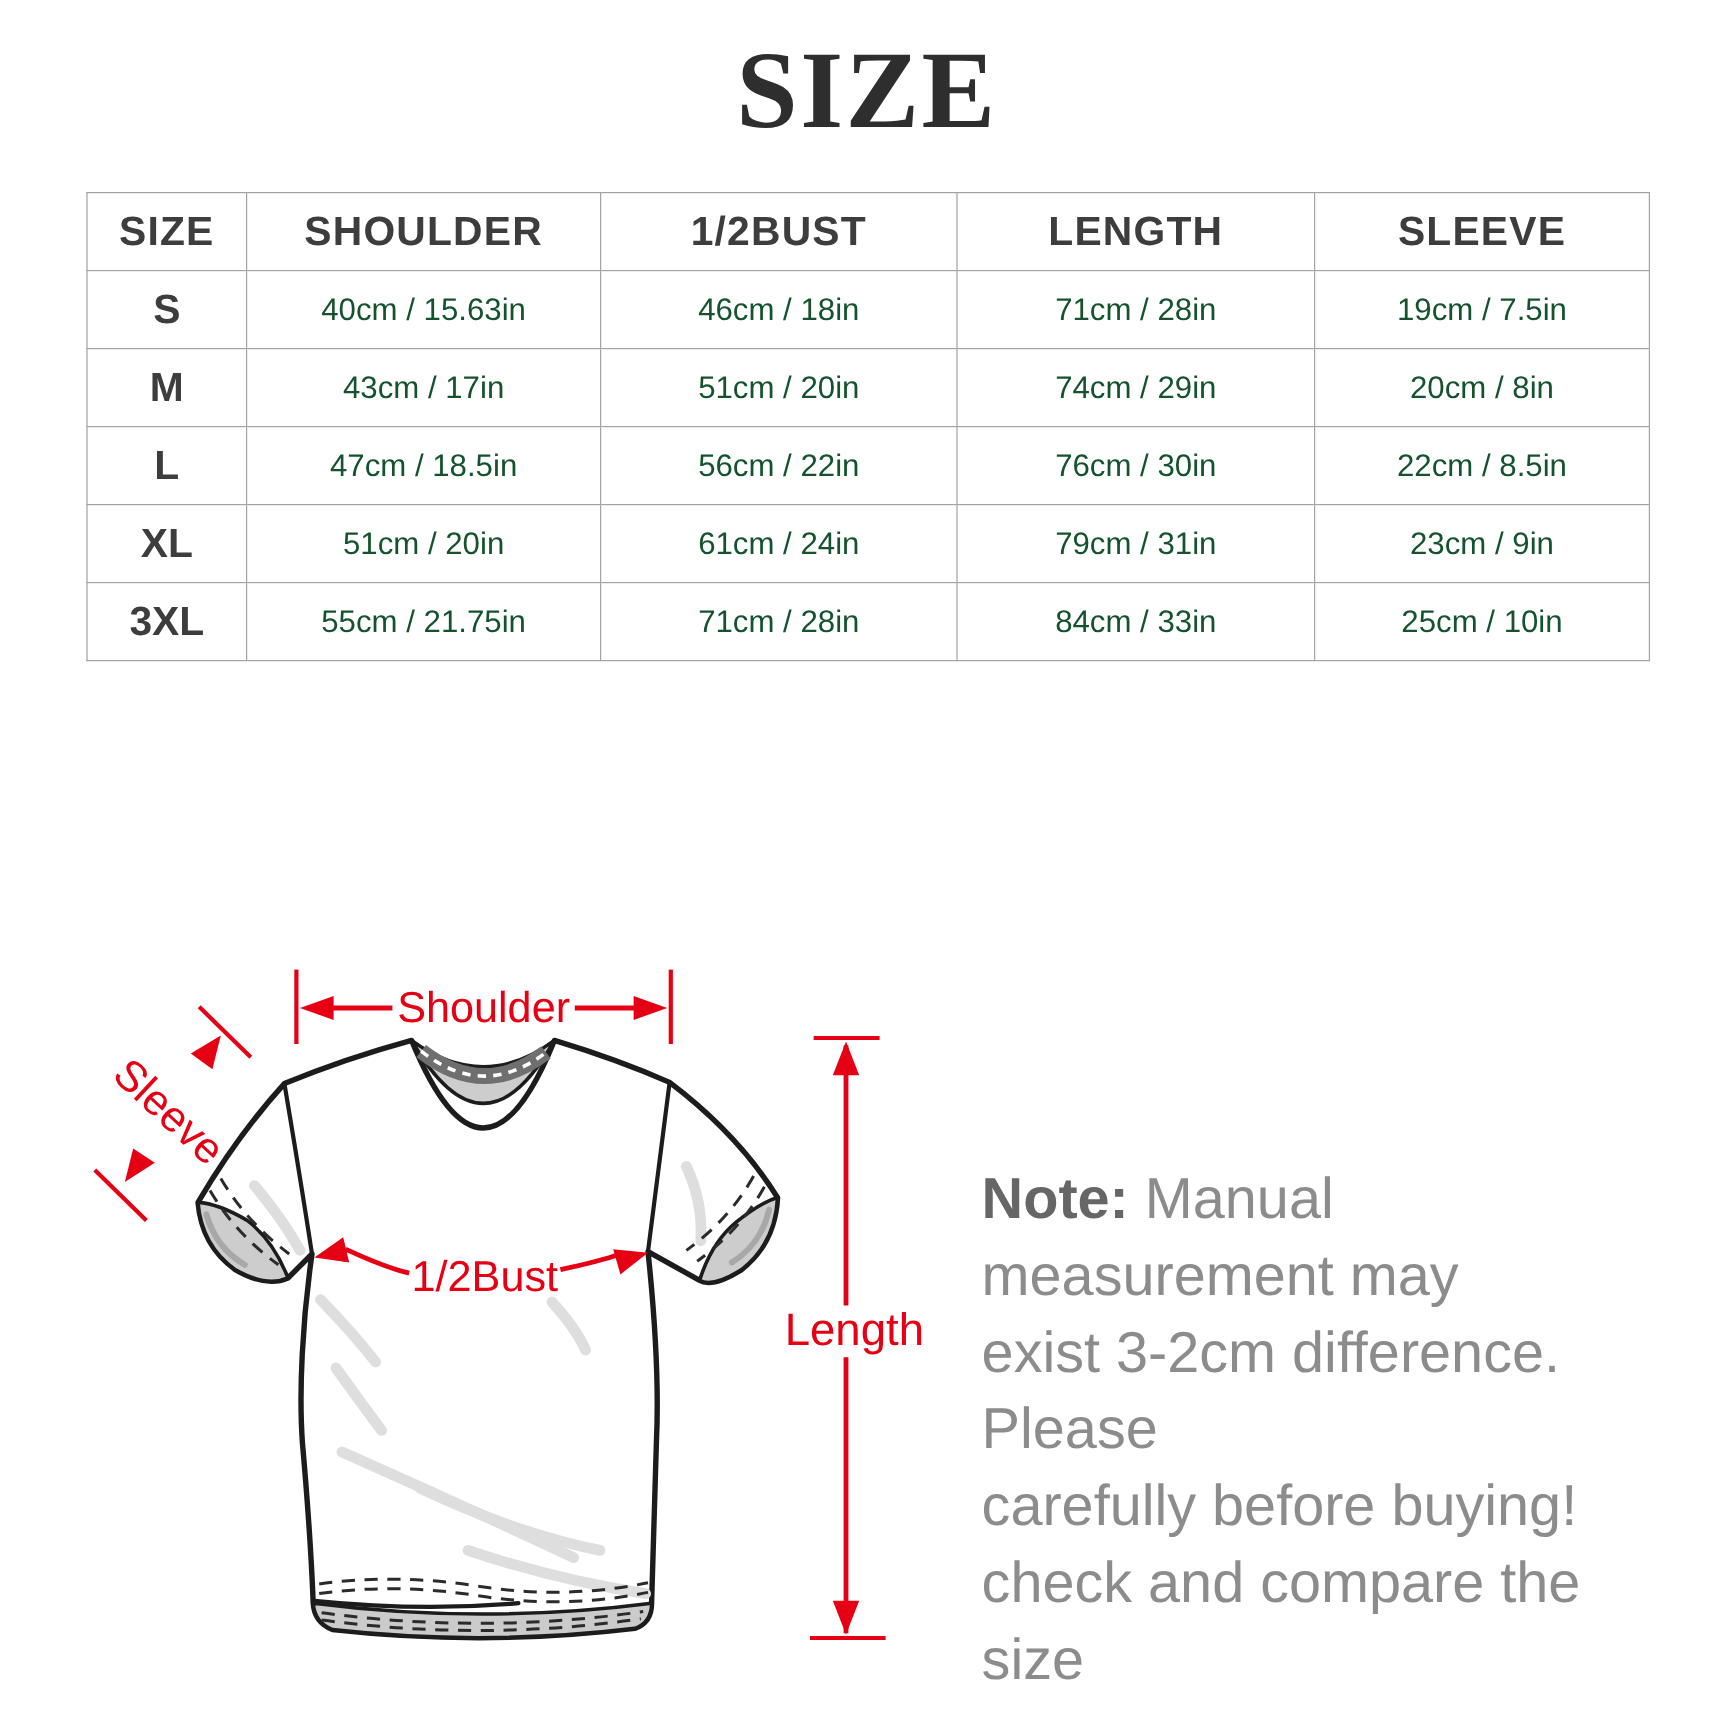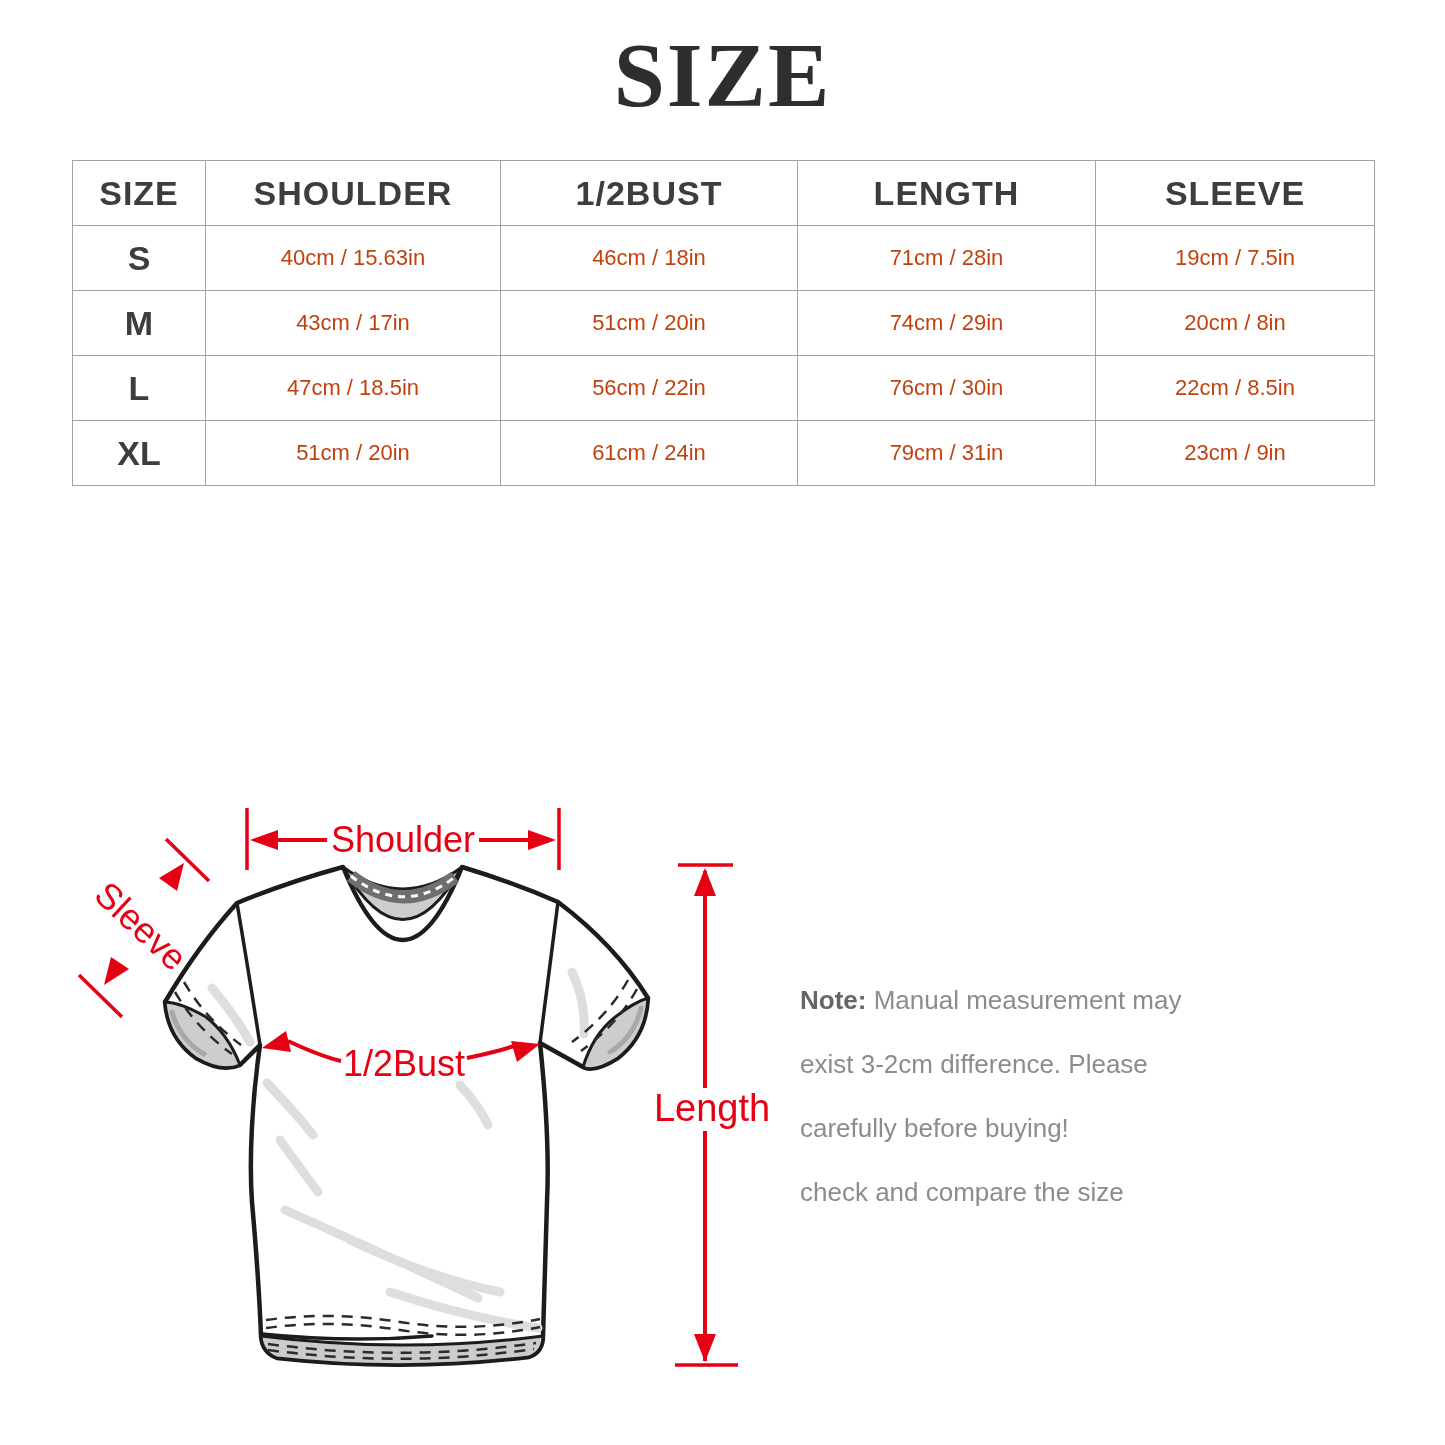--- a/index.html
+++ b/index.html
@@ -33,22 +33,22 @@
     height:64px;
     background:#ffffff;
   }
   .size-table thead th {
     font-size:34px;
     font-weight:bold;
     color:#3d3d3d;
     letter-spacing:1px;
   }
   .size-table tbody td {
-    font-size:22px;
-    color:#c2410c;
+    font-size:26px;
+    color:#14532d;
   }
   .size-table tbody td.size-cell {
     font-size:34px;
     font-weight:bold;
     color:#3d3d3d;
   }
   .diagram {
     position:absolute; left:0; top:740px;
   }
   .diagram text {
@@ -58,22 +58,22 @@
   .shirt-outline { fill:#ffffff; stroke:#1c1c1c; stroke-width:4.5; stroke-linejoin:round; }
   .shirt-line    { fill:none; stroke:#1c1c1c; stroke-width:3.5; stroke-linecap:round; }
   .gray-fill     { fill:#cdcdcd; stroke:#1c1c1c; stroke-width:3; stroke-linejoin:round; }
   .stitch        { fill:none; stroke:#2b2b2b; stroke-width:2.5; stroke-dasharray:11 8; }
   .wrinkle       { fill:none; stroke:#dedede; stroke-width:9; stroke-linecap:round; }
   .shade         { fill:none; stroke:#a8a8a8; stroke-width:5; stroke-linecap:round; }
   .red-line      { fill:none; stroke:#e60014; stroke-width:4; }
   .red-tick      { fill:none; stroke:#e60014; stroke-width:3.5; }
   .red-head      { fill:#e60014; stroke:none; }
   .note {
-    position:absolute; left:800px; top:968px; width:570px;
-    font-size:26px; line-height:64px;
+    position:absolute; left:818px; top:968px; width:570px;
+    font-size:48px; line-height:64px;
     color:#8c8c8c;
   }
   .note-label { font-weight:bold; color:#666666; }
 </style>
 </head>
 <body>
 
 <div class="page-title">SIZE</div>
 
 <table class="size-table">
@@ -114,20 +114,27 @@
       <td>56cm / 22in</td>
       <td>76cm / 30in</td>
       <td>22cm / 8.5in</td>
     </tr>
     <tr>
       <td class="size-cell">XL</td>
       <td>51cm / 20in</td>
       <td>61cm / 24in</td>
       <td>79cm / 31in</td>
       <td>23cm / 9in</td>
+    </tr>
+    <tr>
+      <td class="size-cell">3XL</td>
+      <td>55cm / 21.75in</td>
+      <td>71cm / 28in</td>
+      <td>84cm / 33in</td>
+      <td>25cm / 10in</td>
     </tr>
   </tbody>
 </table>
 
 <svg class="diagram" width="820" height="705" viewBox="0 0 820 705" xmlns="http://www.w3.org/2000/svg">
 
   <g>
 
     <path class="shirt-outline" d="
       M 343 127

